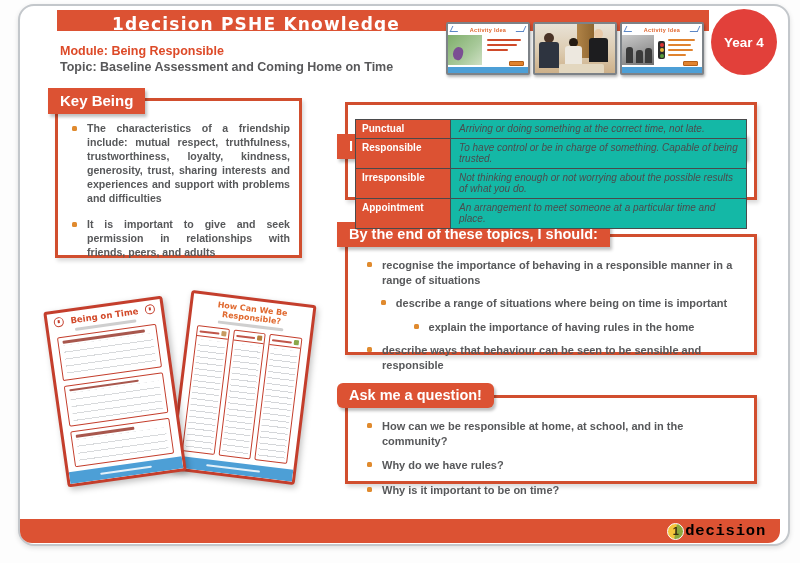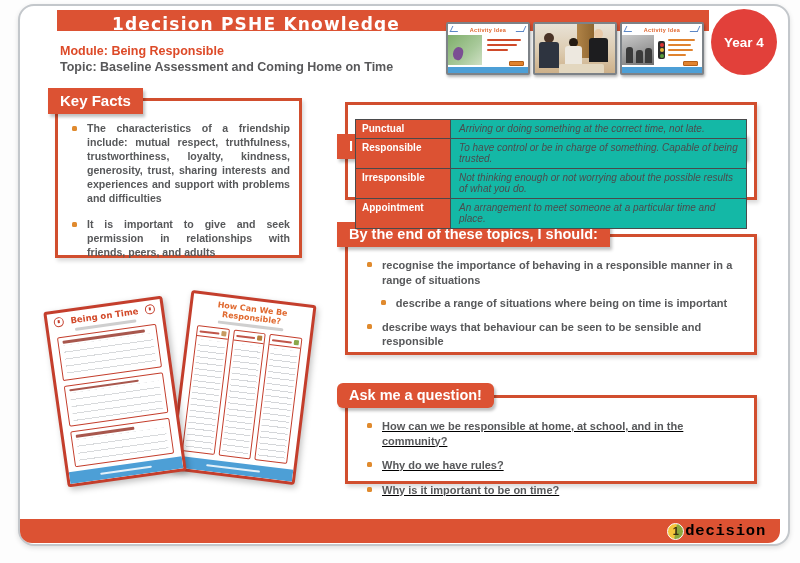--- a/index.html
+++ b/index.html
@@ -86,21 +86,21 @@
   
   .out-tab { left:337px; top:222px; }
   .out-box { left:345px; top:234px; width:412px; height:121px; }
   .out-list { position:absolute; left:367px; top:258px; width:374px; z-index:4; }
   .out-list .bullet-item { margin-bottom:9px;justify-content:center; }
   .out-list .bullet-text { font-size:11px; text-align:left; }
 
   
   .q-tab { left:337px; top:383px;border-radius:6px; }
   .q-box { left:345px; top:395px; width:412px; height:89px; }
-  .q-list { position:absolute; left:367px; top:419px; width:374px; z-index:4;text-decoration:underline; }
+  .q-list { position:absolute; left:367px; top:419px; width:374px; z-index:4; }
   .q-list .bullet-item { margin-bottom:10px; }
   .q-list .bullet-text { font-size:11px; text-align:left; }
 
   
   .ws { position:absolute; background:#fff; border:3px solid #c43e2c; border-radius:3px;
         box-shadow:2px 3px 6px rgba(0,0,0,.25); overflow:hidden; }
   .ws1 { left:55px; top:303px; width:120px; height:177px; transform:rotate(-8deg); z-index:2; }
   .ws2 { left:180px; top:297px; width:126px; height:181px; transform:rotate(7deg); z-index:1; }
   .ws1-head { display:flex; align-items:center; justify-content:space-between; padding:4px 6px 1px; }
   .ws-title { font-size:8.5px; font-weight:800; color:#d24a2a; font-family:"DejaVu Sans",sans-serif; }
@@ -203,21 +203,21 @@
         <div class="or-line" style="width:82%"></div>
         <div class="or-line" style="width:60%"></div>
       </div>
     </div>
     <div class="slide-btn"></div>
     <div class="slide-bottom"></div>
   </div>
 
   <div class="year-badge">Year 4</div>
 
-  <div class="tab kf-tab">Key Facts</div>
+  <div class="tab kf-tab">Key Being</div>
   <div class="obox kf-box"></div>
   <div class="kf-list">
 
       <div class="bullet-item">
         <span class="bullet"></span>
         <span class="bullet-text">The characteristics of a friendship include: mutual respect, truthfulness, trustworthiness, loyalty, kindness, generosity, trust, sharing interests and experiences and support with problems and difficulties</span>
       </div>
 
       <div class="bullet-item">
         <span class="bullet"></span>
@@ -312,20 +312,24 @@
       <div class="bullet-item">
         <span class="bullet"></span>
         <span class="bullet-text">recognise the importance of behaving in a responsible manner in a range of situations</span>
       </div>
 
       <div class="bullet-item">
         <span class="bullet"></span>
         <span class="bullet-text">describe a range of situations where being on time is important</span>
       </div>
 
+      <div class="bullet-item">
+        <span class="bullet"></span>
+        <span class="bullet-text">explain the importance of having rules in the home</span>
+      </div>
 
       <div class="bullet-item">
         <span class="bullet"></span>
         <span class="bullet-text">describe ways that behaviour can be seen to be sensible and responsible</span>
       </div>
     </div>
 
   <div class="tab q-tab">Ask me a question!</div>
   <div class="obox q-box"></div>
   <div class="q-list">

